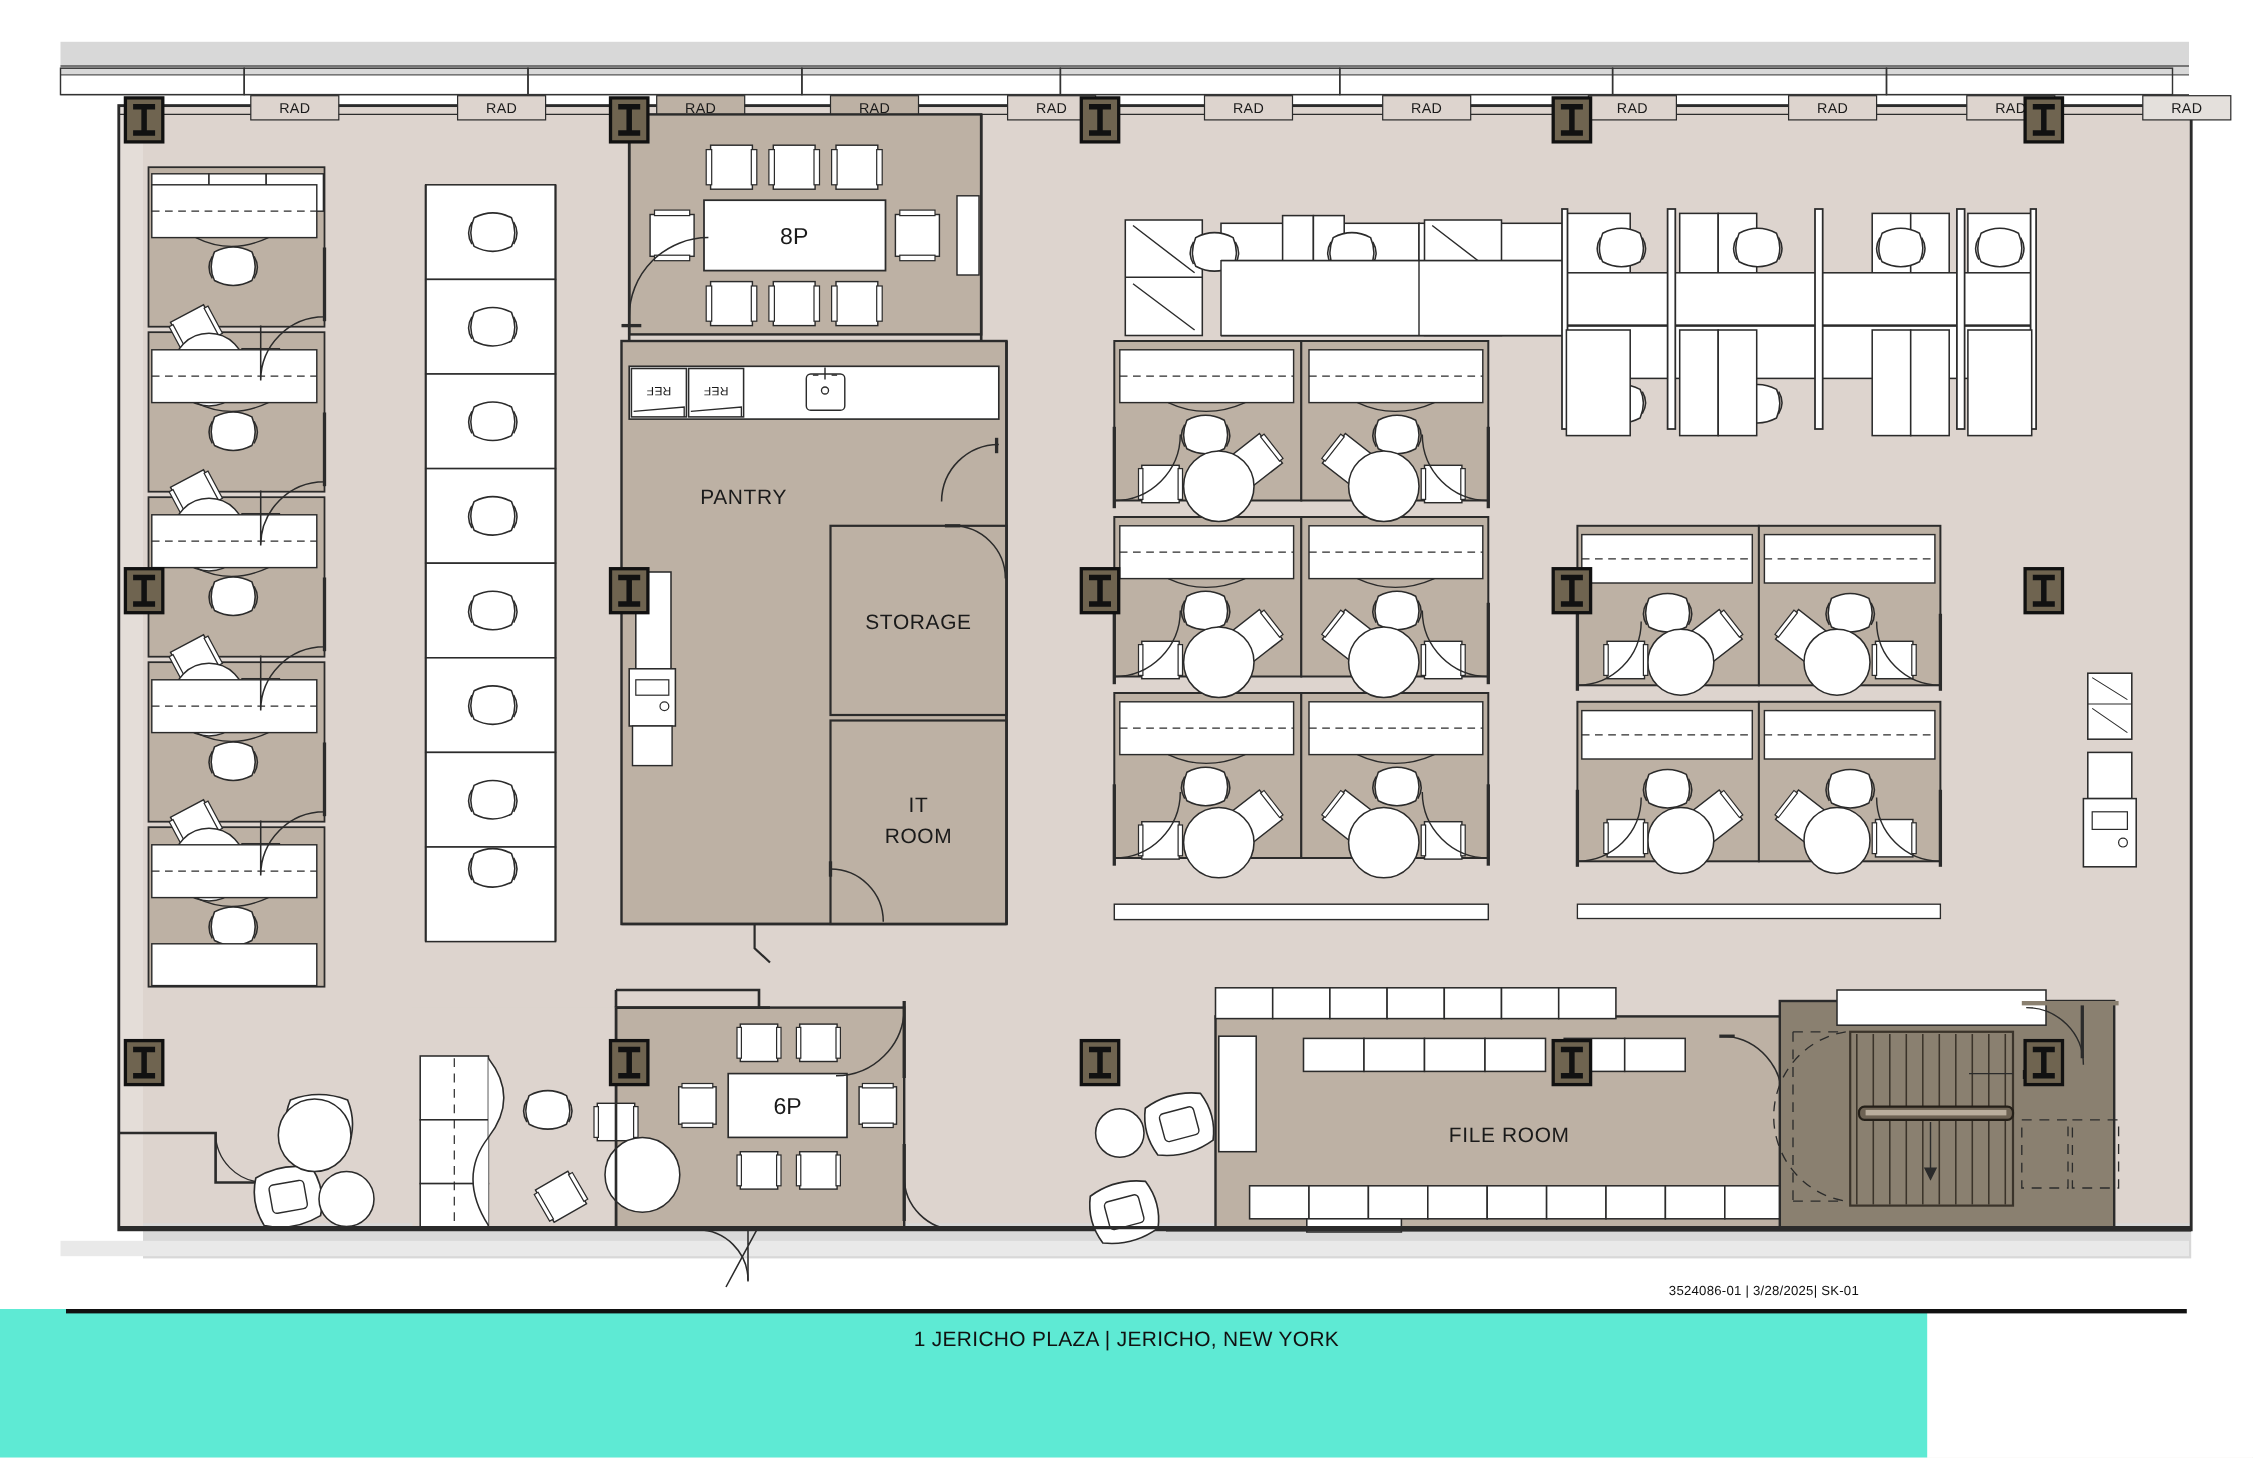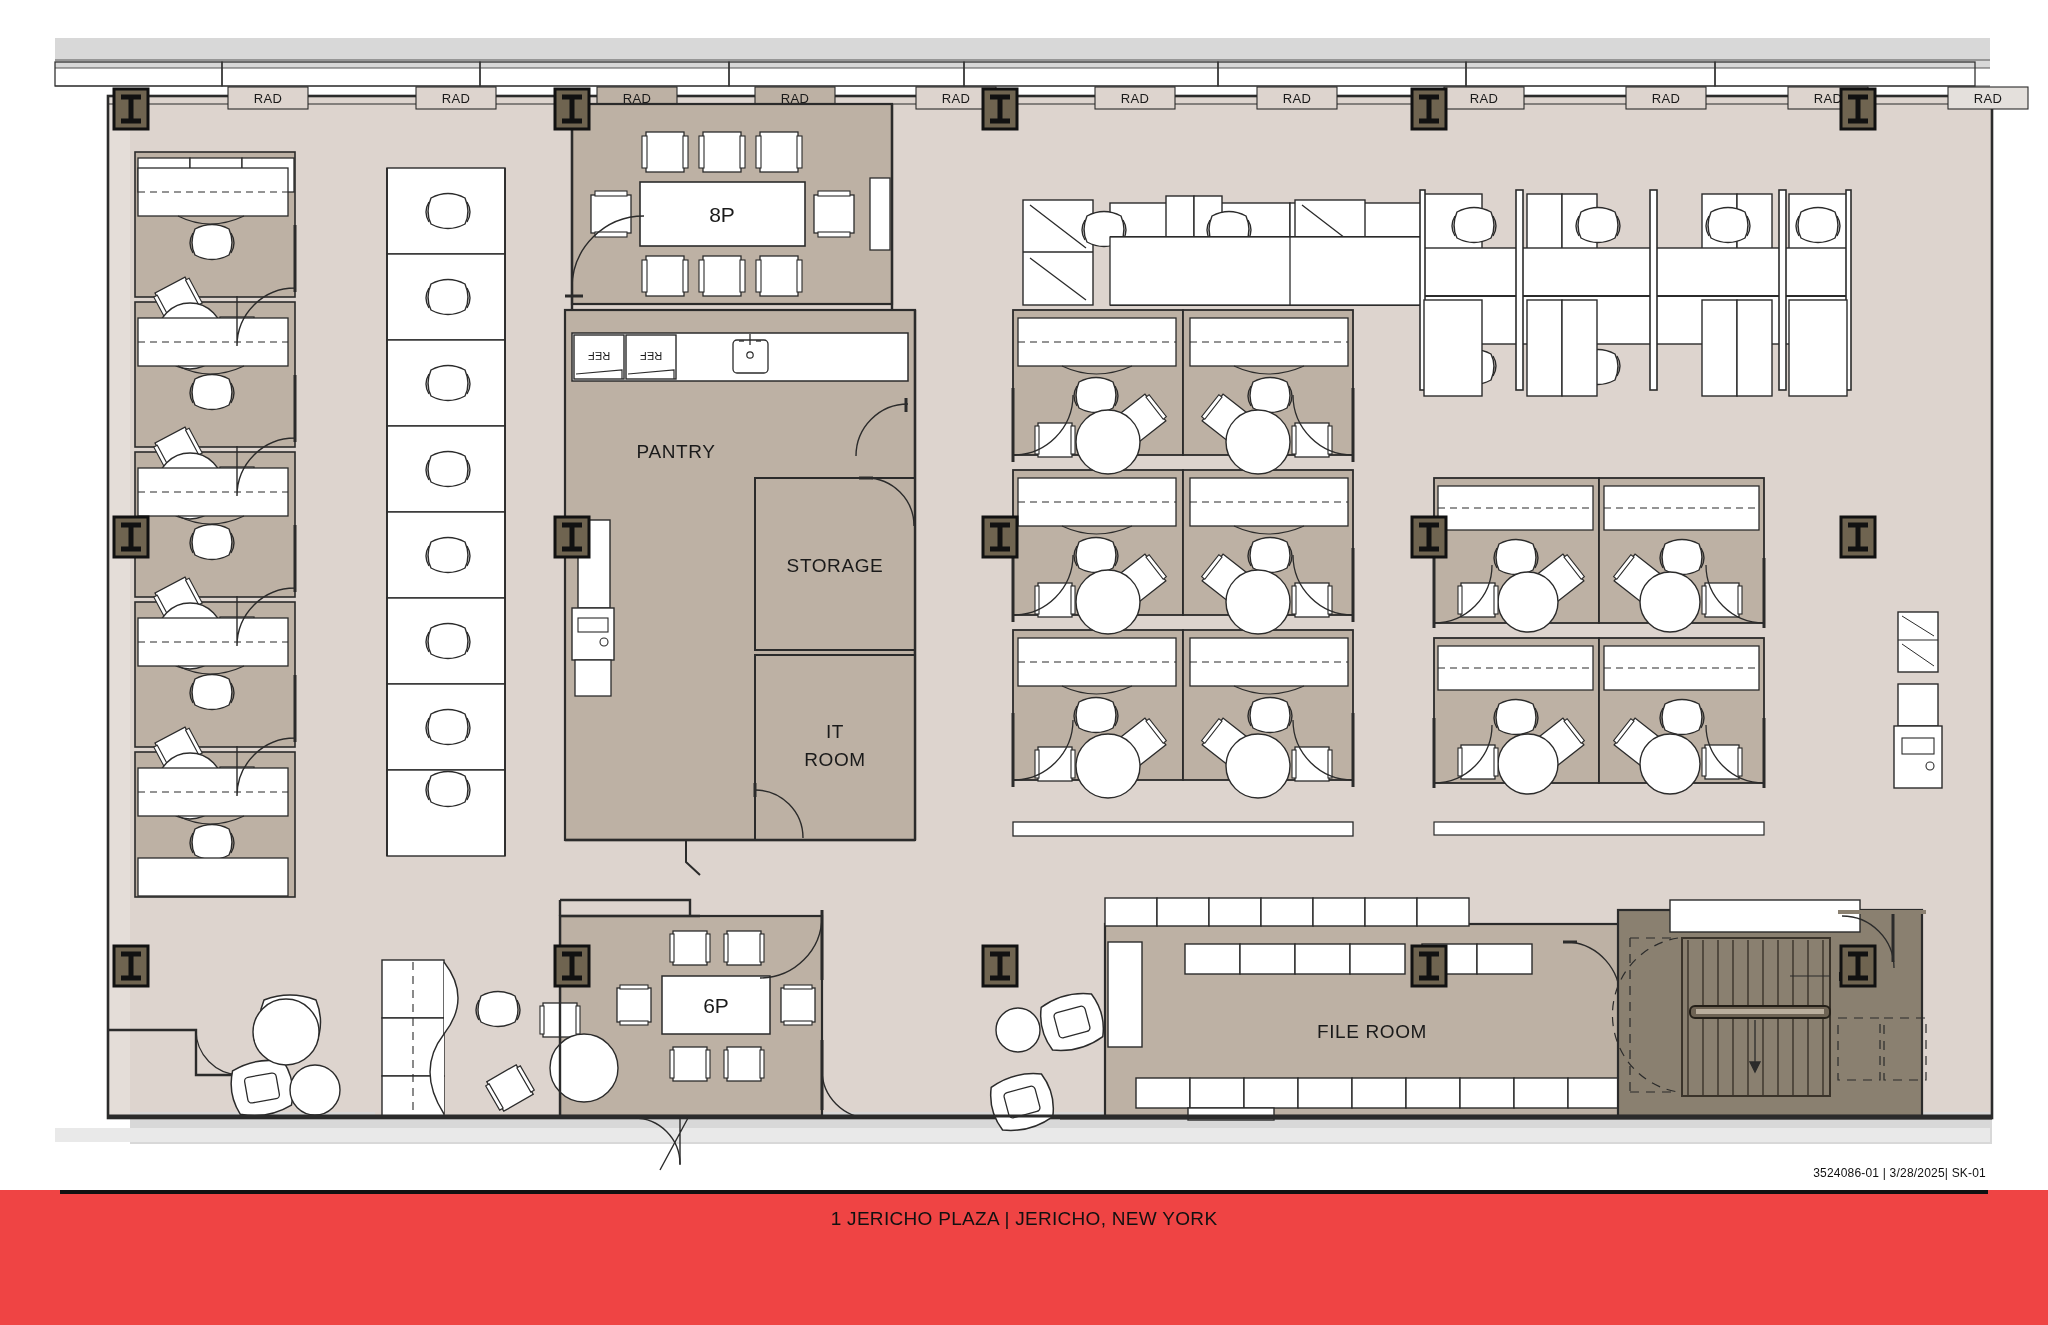--- a/index.html
+++ b/index.html
@@ -5,21 +5,21 @@
   html,body{margin:0;padding:0;background:#ffffff;}
   body{width:2048px;height:1325px;font-family:"Liberation Sans",sans-serif;overflow:hidden;}
   #stage{position:relative;width:2048px;height:1325px;background:#ffffff;}
   svg{display:block;}
   .plantxt{font-family:"Liberation Sans",sans-serif;fill:#1a1a1a;}
   .roomlbl{font-size:19px;letter-spacing:.6px;}
   .seatlbl{font-size:21px;}
   .radlbl{font-size:13px;letter-spacing:.3px;}
   .reflbl{font-size:11px;letter-spacing:.2px;}
   .dnlbl{font-size:12px;}
-  .titlewrap{position:absolute;left:0;bottom:0;width:2048px;height:135px;background:#ef4444;}
+  .titlewrap{position:absolute;left:0;bottom:0;width:1752px;height:135px;background:#5eead4;}
   .tbar{position:absolute;left:60px;top:0;width:1928px;height:4px;background:#111;}
   .tcenter{position:absolute;left:0;top:14px;width:2048px;text-align:center;}
   .tsuite{font-size:19px;font-weight:bold;color:#111;letter-spacing:.4px;line-height:30px;}
   .taddr{font-size:19px;color:#111;letter-spacing:.3px;line-height:30px;}
   .tlogo{position:absolute;right:62px;top:20px;font-size:38px;font-weight:bold;color:#111;letter-spacing:-1px;white-space:nowrap;}
   .tlogo .lt{font-weight:bold;}
   .tlogo .la{font-weight:normal;margin-left:-4px;}
   .tmeta{position:absolute;right:62px;bottom:145px;font-size:12px;color:#111;white-space:nowrap;letter-spacing:.2px;}
 </style>
 </head>

